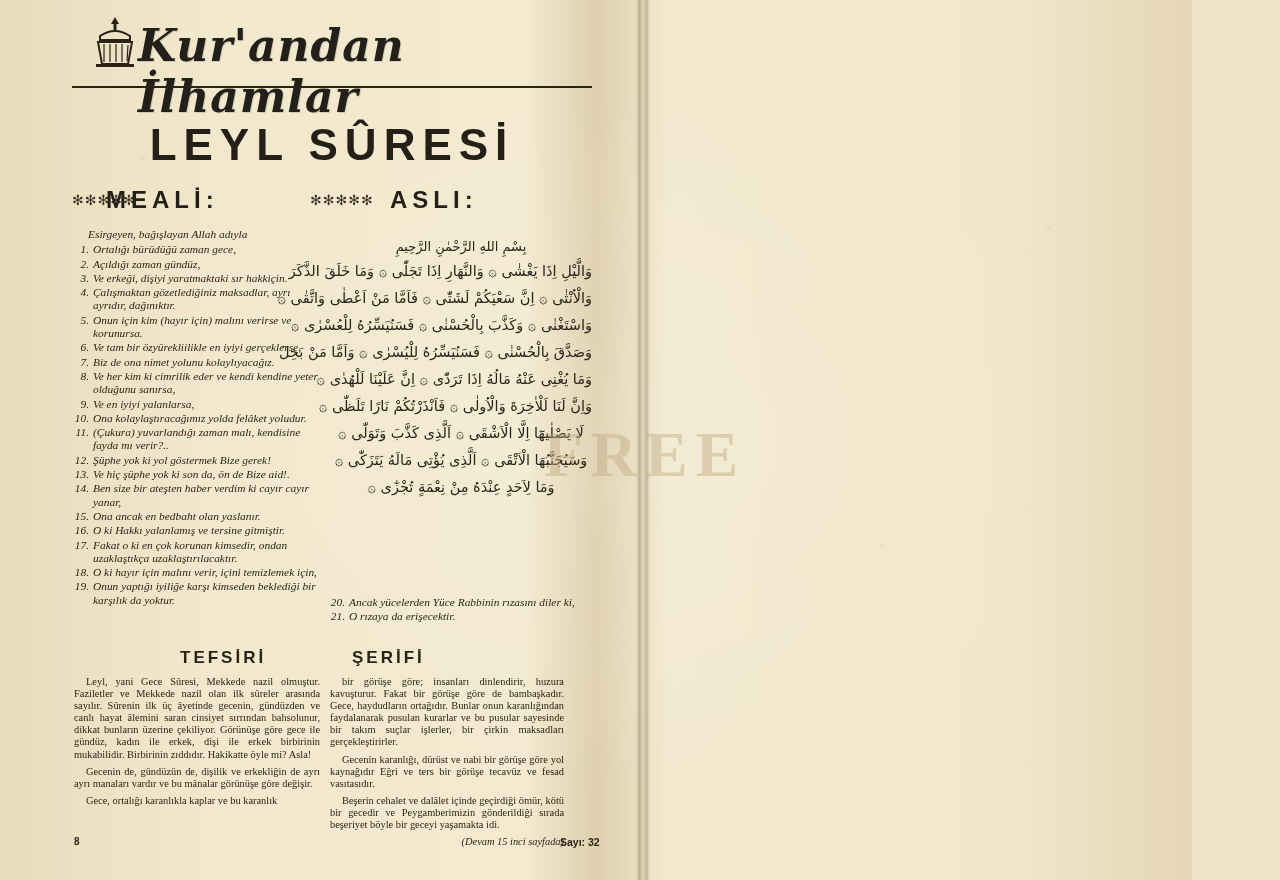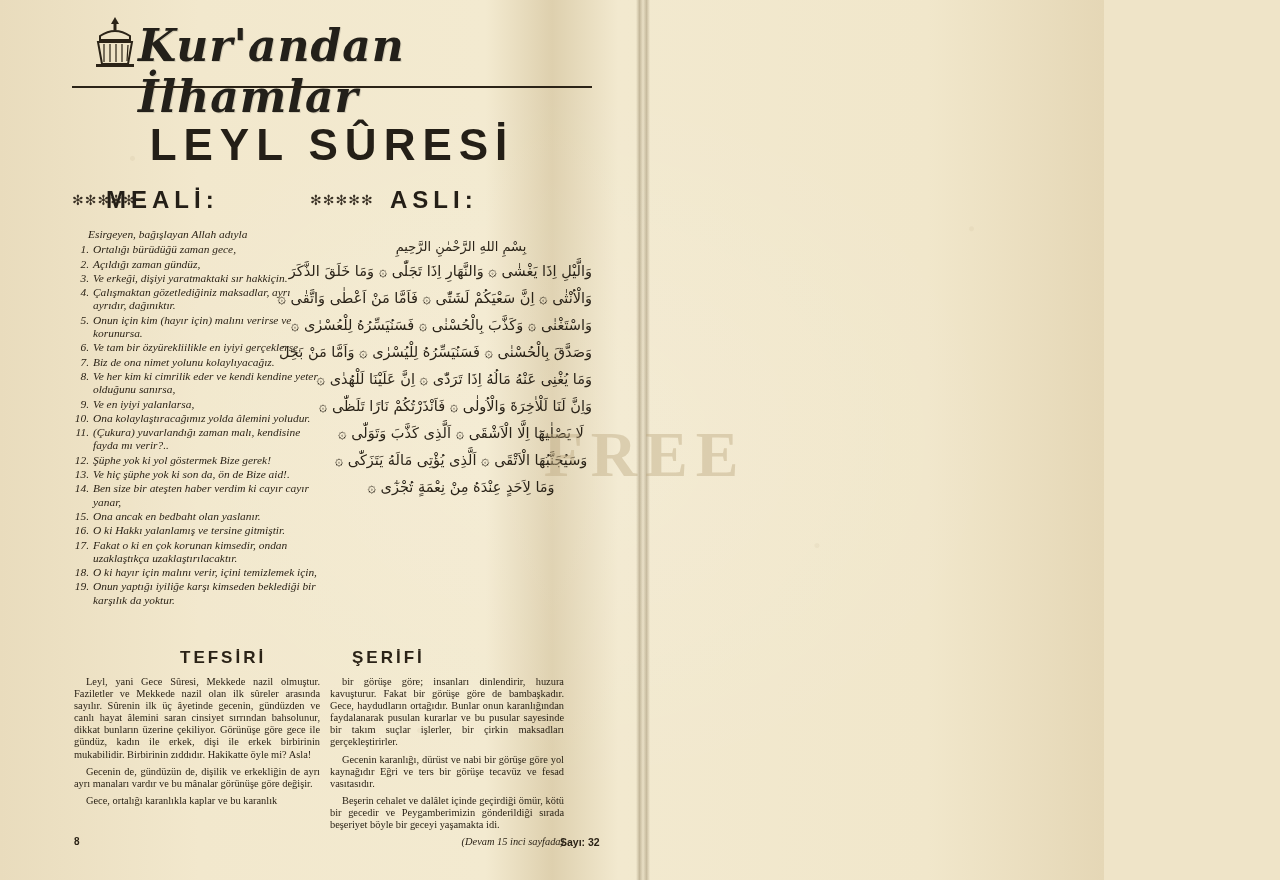--- a/index.html
+++ b/index.html
@@ -3,21 +3,21 @@
 <meta charset="utf-8">
 <style>
   html,body{margin:0;padding:0;}
   body{
     width:1280px;height:880px;overflow:hidden;
     background:#efe4c8;
     font-family:"Liberation Serif", serif;
     color:#2b2317;
   }
   .page{
-    position:relative;width:1104px;height:880px;
+    position:relative;width:1192px;height:880px;
     background:
       radial-gradient(ellipse at 50% 50%, rgba(255,255,255,0.10) 0%, rgba(0,0,0,0.0) 60%),
       linear-gradient(90deg,#e9dcbd 0%,#f2e8cd 18%,#f3ead0 44%,#ded0ae 50%,#f2e9cf 56%,#f1e7cb 84%,#e5d7b6 100%);
   }
   .grain{
     position:absolute;inset:0;pointer-events:none;
     background:
       radial-gradient(circle at 12% 18%, rgba(120,90,40,0.06) 0 2px, transparent 3px),
       radial-gradient(circle at 74% 62%, rgba(120,90,40,0.05) 0 2px, transparent 3px),
       radial-gradient(circle at 38% 83%, rgba(120,90,40,0.05) 0 2px, transparent 3px),
@@ -176,21 +176,21 @@
           <div class="num-item">
             <span class="n">8.</span>
             <span class="t">Ve her kim ki cimrilik eder ve kendi kendine yeter olduğunu sanırsa,</span>
           </div>
           <div class="num-item">
             <span class="n">9.</span>
             <span class="t">Ve en iyiyi yalanlarsa,</span>
           </div>
           <div class="num-item">
             <span class="n">10.</span>
-            <span class="t">Ona kolaylaştıracağımız yolda âlemini yoludur.</span>
+            <span class="t">Ona kolaylaştıracağımız yolda felâket yoludur.</span>
           </div>
           <div class="num-item">
             <span class="n">11.</span>
             <span class="t">(Çukura) yuvarlandığı zaman malı, kendisine fayda mı verir?..</span>
           </div>
           <div class="num-item">
             <span class="n">12.</span>
             <span class="t">Şüphe yok ki yol göstermek Bize gerek!</span>
           </div>
           <div class="num-item">
@@ -230,20 +230,30 @@
         <div>وَالْاُنْثٰى ۞ اِنَّ سَعْيَكُمْ لَشَتّٰى ۞ فَاَمَّا مَنْ اَعْطٰى وَاتَّقٰى ۞</div>
         <div>وَاسْتَغْنٰى ۞ وَكَذَّبَ بِالْحُسْنٰى ۞ فَسَنُيَسِّرُهُ لِلْعُسْرٰى ۞</div>
         <div>وَصَدَّقَ بِالْحُسْنٰى ۞ فَسَنُيَسِّرُهُ لِلْيُسْرٰى ۞ وَاَمَّا مَنْ بَخِلَ</div>
         <div>وَمَا يُغْنِى عَنْهُ مَالُهُ اِذَا تَرَدّٰى ۞ اِنَّ عَلَيْنَا لَلْهُدٰى ۞</div>
         <div>وَاِنَّ لَنَا لَلْاٰخِرَةَ وَالْاُولٰى ۞ فَاَنْذَرْتُكُمْ نَارًا تَلَظّٰى ۞</div>
         <div>لَا يَصْلٰيهَٓا اِلَّا الْاَشْقَى ۞ اَلَّذِى كَذَّبَ وَتَوَلّٰى ۞</div>
         <div>وَسَيُجَنَّبُهَا الْاَتْقَى ۞ اَلَّذِى يُؤْتِى مَالَهُ يَتَزَكّٰى ۞</div>
         <div>وَمَا لِاَحَدٍ عِنْدَهُ مِنْ نِعْمَةٍ تُجْزٰٓى ۞</div>
       </div>
 
+    <div class="arabic-tail" id="arabic-tail">
+        <div class="num-item">
+          <span class="n">20.</span>
+          <span class="t">Ancak yücelerden Yüce Rabbinin rızasını diler ki,</span>
+        </div>
+        <div class="num-item">
+          <span class="n">21.</span>
+          <span class="t">O rızaya da erişecektir.</span>
+        </div>
+      </div>
 
     <div class="tefsiri">TEFSİRİ</div>
     <div class="serifi">ŞERİFİ</div>
 
     <div class="tefsir-body" id="tefsir-body">
         <p>Leyl, yani Gece Sûresi, Mekkede nazil olmuştur. Faziletler ve Mekkede nazil olan ilk sûreler arasında sayılır. Sûrenin ilk üç âyetinde gecenin, gündüzden ve canlı hayat âlemini saran cinsiyet sırrından bahsolunur, dikkat bunların üzerine çekiliyor. Görünüşe göre gece ile gündüz, kadın ile erkek, dişi ile erkek birbirinin mukabilidir. Birbirinin zıddıdır. Hakikatte öyle mi? Asla!</p>
         <p>Gecenin de, gündüzün de, dişilik ve erkekliğin de ayrı ayrı manaları vardır ve bu mânalar görünüşe göre değişir.</p>
         <p>Gece, ortalığı karanlıkla kaplar ve bu karanlık</p>
       </div>
     <div class="serif-body" id="serif-body">

